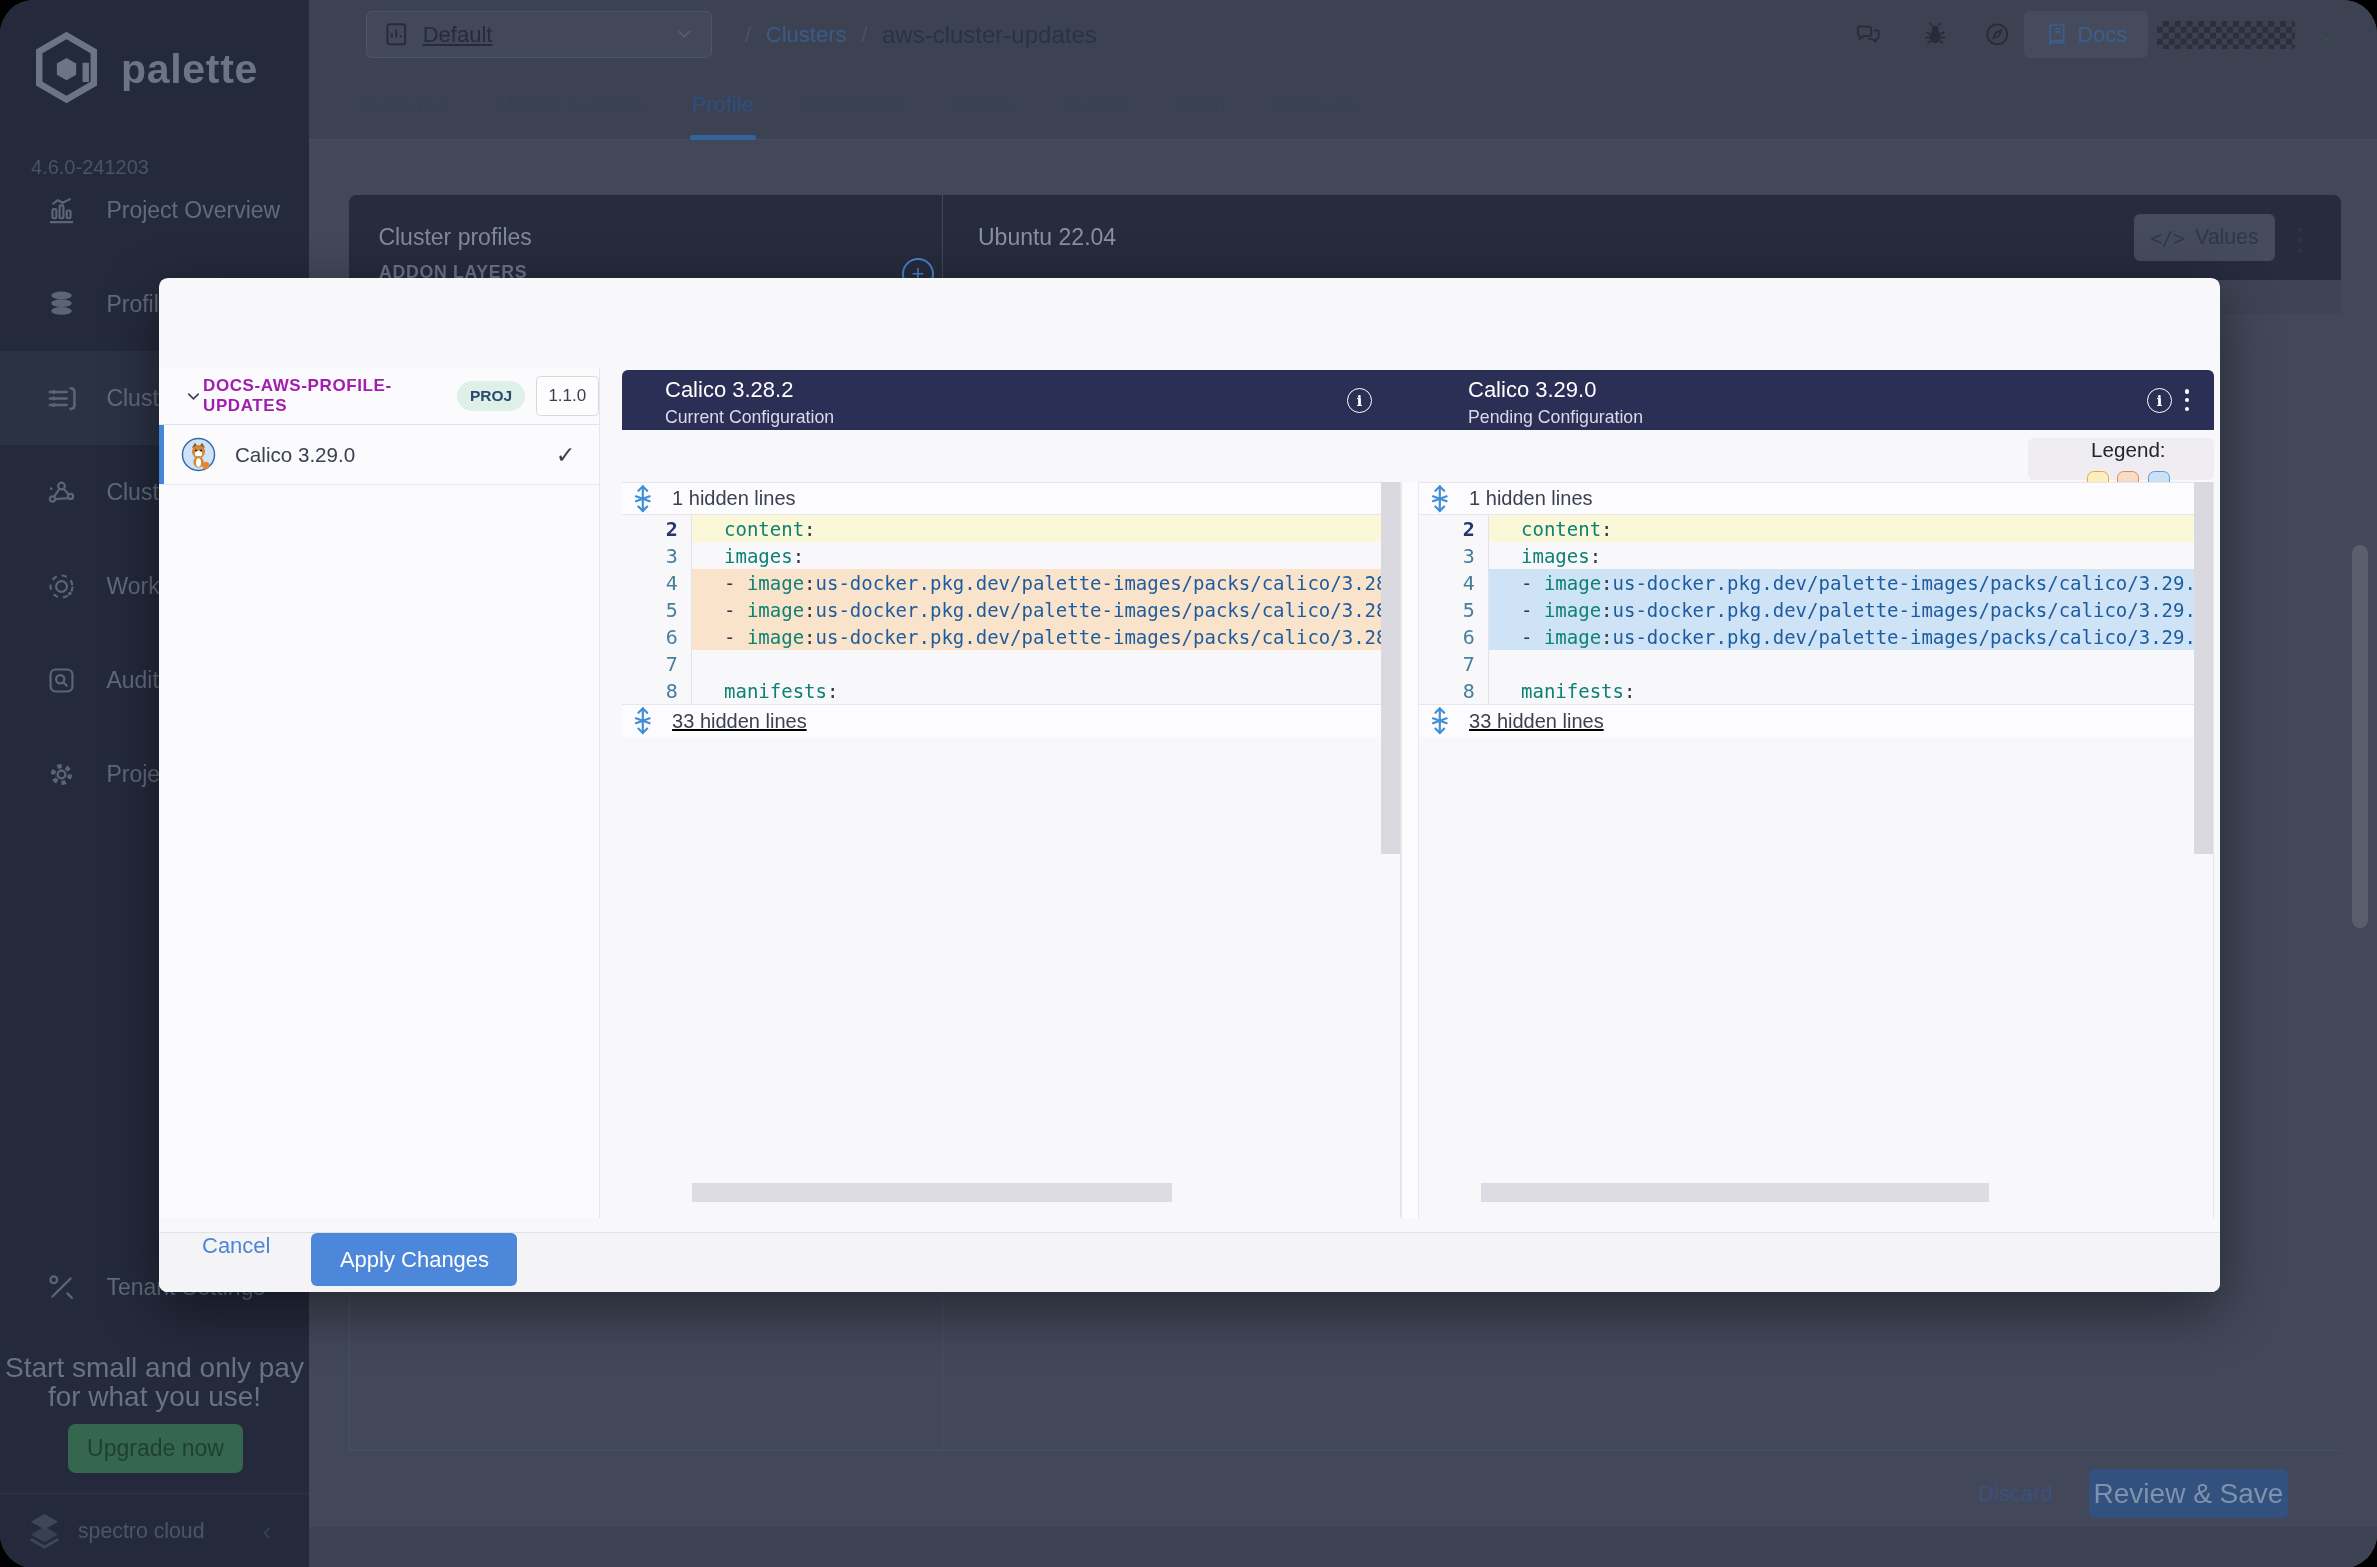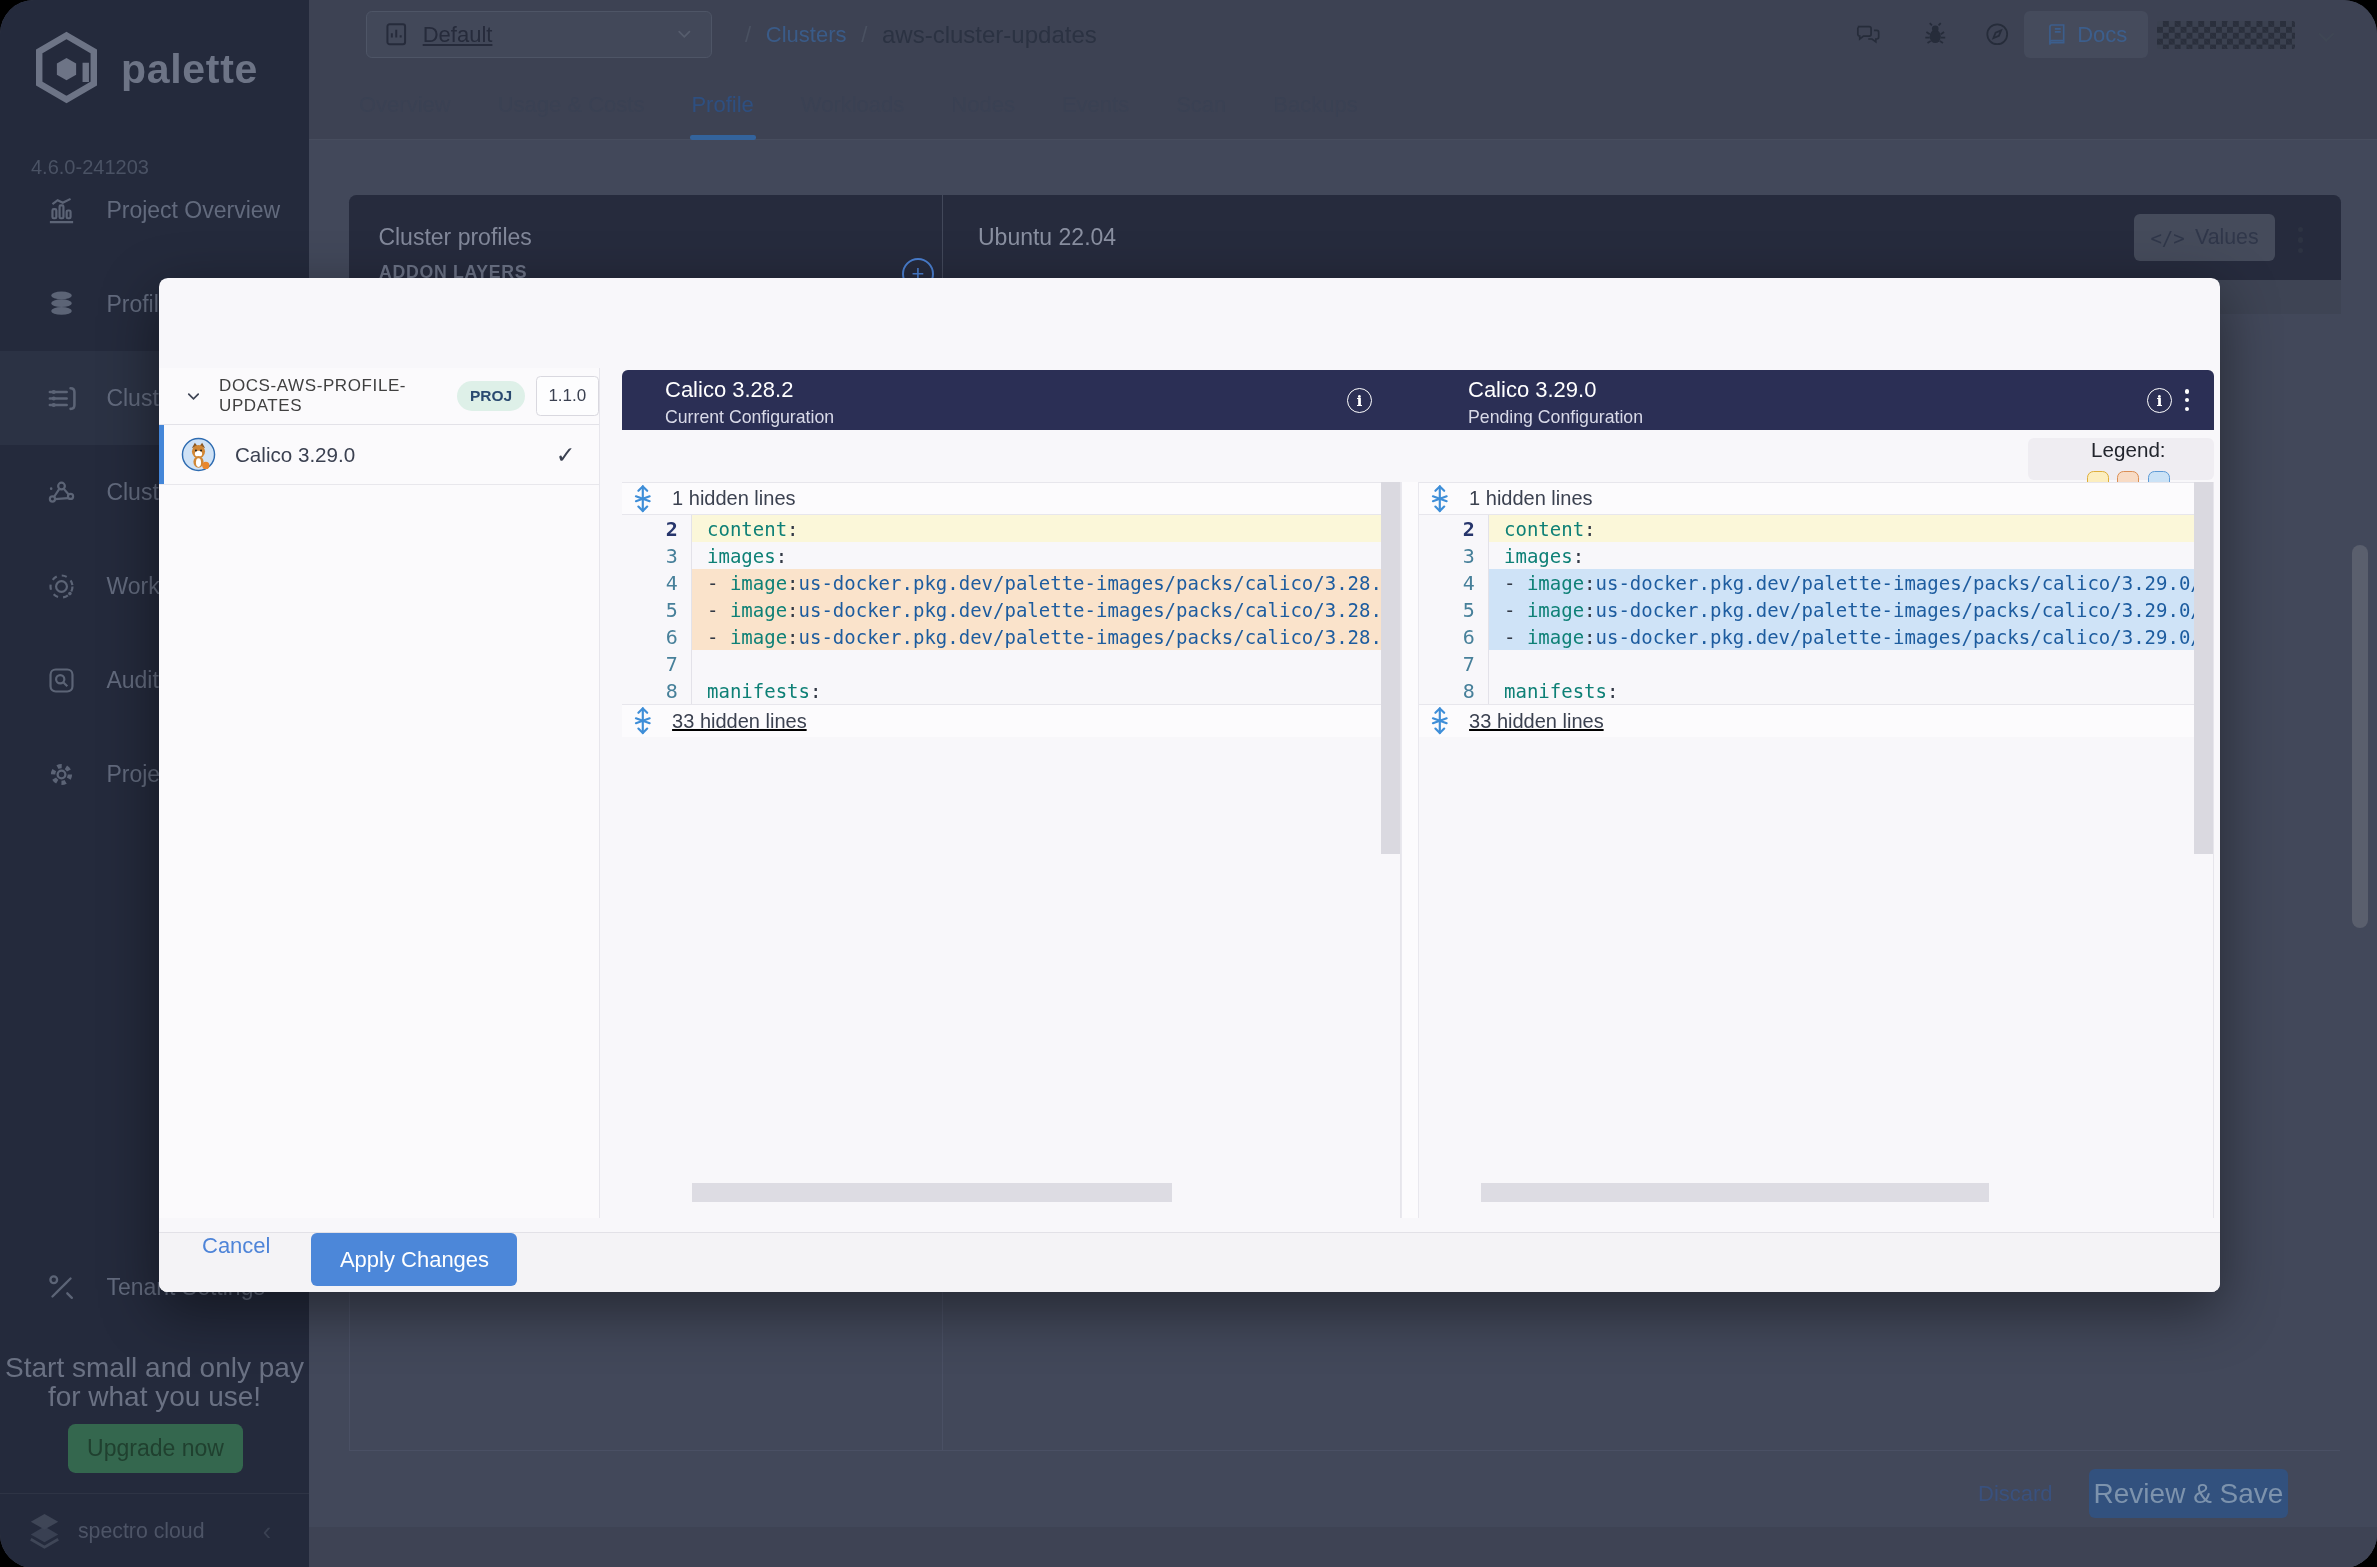--- a/index.html
+++ b/index.html
@@ -74,21 +74,21 @@
   
   .modal { position:absolute; left:159px; top:278px; width:2061px; height:1014px; background:#f8f7fa; border-radius:8.8px; box-shadow:0 17.7px 59px rgba(0,0,0,.45); z-index:10; overflow:hidden; }
   .m-header { position:absolute; left:0; top:0; right:0; height:90px; background:#f5f4f7; display:flex; align-items:center; justify-content:center; }
   .m-title { font-size:26.5px; color:#3c4250; font-weight:500; }
   .m-close { position:absolute; right:28px; top:26.5px; font-size:29.4px; color:#a7a7b1; line-height:1; }
 
   .m-left { position:absolute; left:0; top:90px; width:441px; height:850px; background:#fbfafc; border-right:0.7px solid #e7e6ec; }
   .ml-hdr { position:relative; height:57px; border-bottom:0.7px solid #e3e2e8; display:flex; align-items:center; }
   .ml-chev { width:19px; height:19px; color:#3e4454; margin-left:25px; }
   .ml-chev svg { width:19px; height:19px; }
-  .ml-name { margin-left:16px; font-size:17px; font-weight:normal; letter-spacing:0.6px; color:#404040; }
+  .ml-name { font-size:17px; font-weight:bold; letter-spacing:0.6px; color:#a21caf; }
   .ml-badge { margin-left:11.8px; background:#def0e8; color:#2a4a70; font-size:15.5px; font-weight:bold; border-radius:16px; padding:5.9px 13.2px; }
   .ml-ver { margin-left:10.3px; border:0.7px solid #d9d8df; background:#fdfdfe; border-radius:4.4px; font-size:17px; color:#3a4050; padding:8.8px 11.8px; }
   .ml-item { position:relative; height:60px; border-bottom:0.7px solid #e8e7ec; display:flex; align-items:center; background:#fbfafc; }
   .ml-item .selbar { position:absolute; left:0; top:0; bottom:0; width:5.2px; background:#4486d8; }
   .ml-item .avatar { width:35px; height:35px; margin-left:22px; }
   .ml-item .avatar svg { width:35px; height:35px; }
   .ml-item .plabel { margin-left:19px; font-size:20.6px; color:#3b4151; }
   .ml-item .check { position:absolute; right:23.6px; font-size:23.6px; color:#3b4151; }
 
   .m-diff { position:absolute; left:441px; top:90px; right:0; bottom:74px; background:#f8f7fa; }
@@ -105,21 +105,21 @@
 
   .pane { position:absolute; top:114px; height:736px; background:#f8f7fa; border-right:0.7px solid #e6e5eb; overflow:hidden; }
   .hid-row { height:33px; background:#fcfbfd; border-top:0.7px solid #e7e6ec; border-bottom:0.7px solid #e7e6ec; display:flex; align-items:center; gap:17.7px; padding-left:8.8px; }
   .hid-row.bottom { border-bottom:none;text-decoration:underline; }
   .unfold-icon { width:23.6px; height:29.4px; color:#3e8ed8; }
   .unfold-icon svg { width:23.6px; height:29.4px; }
   .hid-label { font-size:20px; color:#3b4150; }
   .crow { display:flex; height:27px; align-items:center; }
   .lnum { width:70px; flex:0 0 70px; text-align:right; padding-right:13.2px; font-family:"DejaVu Sans Mono", monospace; font-size:20px; color:#47809a; border-right:0.7px solid #e3e2e9; align-self:stretch; display:flex; align-items:center; justify-content:flex-end; }
   .lnum.strong { color:#26356b; font-weight:bold; }
-  .ltext { flex:1; align-self:stretch; display:flex; align-items:center; white-space:pre; overflow:hidden; font-family:"DejaVu Sans Mono", monospace; font-size:19px; padding-left:15px; }
+  .ltext { flex:1; align-self:stretch; display:flex; align-items:center; white-space:pre; overflow:hidden; font-family:"DejaVu Sans Mono", monospace; font-size:19px; padding-left:32px; }
   .hl-yellow .ltext { background:#fbf7d9; }
   .hl-orange .ltext { background:#fae3cb; }
   .hl-blue .ltext { background:#cfe3f7; }
   .k { color:#0e8076; } .pu { color:#333a46; } .v { color:#1d5c9f; }
   .vscroll { position:absolute; top:0; right:0; width:19px; height:372px; background:#dad9e0; }
   .hscroll { position:absolute; top:701px; height:19px; background:#dddce3; }
   .d-divider { position:absolute; left:801px; top:114px; width:18.4px; height:736px; background:#fcfbfd; border-left:0.7px solid #e9e8ee; border-right:0.7px solid #e9e8ee; }
 
   .m-footer { position:absolute; left:0; bottom:0; right:0; height:60px; background:#f4f3f6; border-top:0.7px solid #e2e1e7; display:flex; padding-left:43px; gap:41px; }
   .cancel-link { font-size:22px; color:#4e84d8; }

